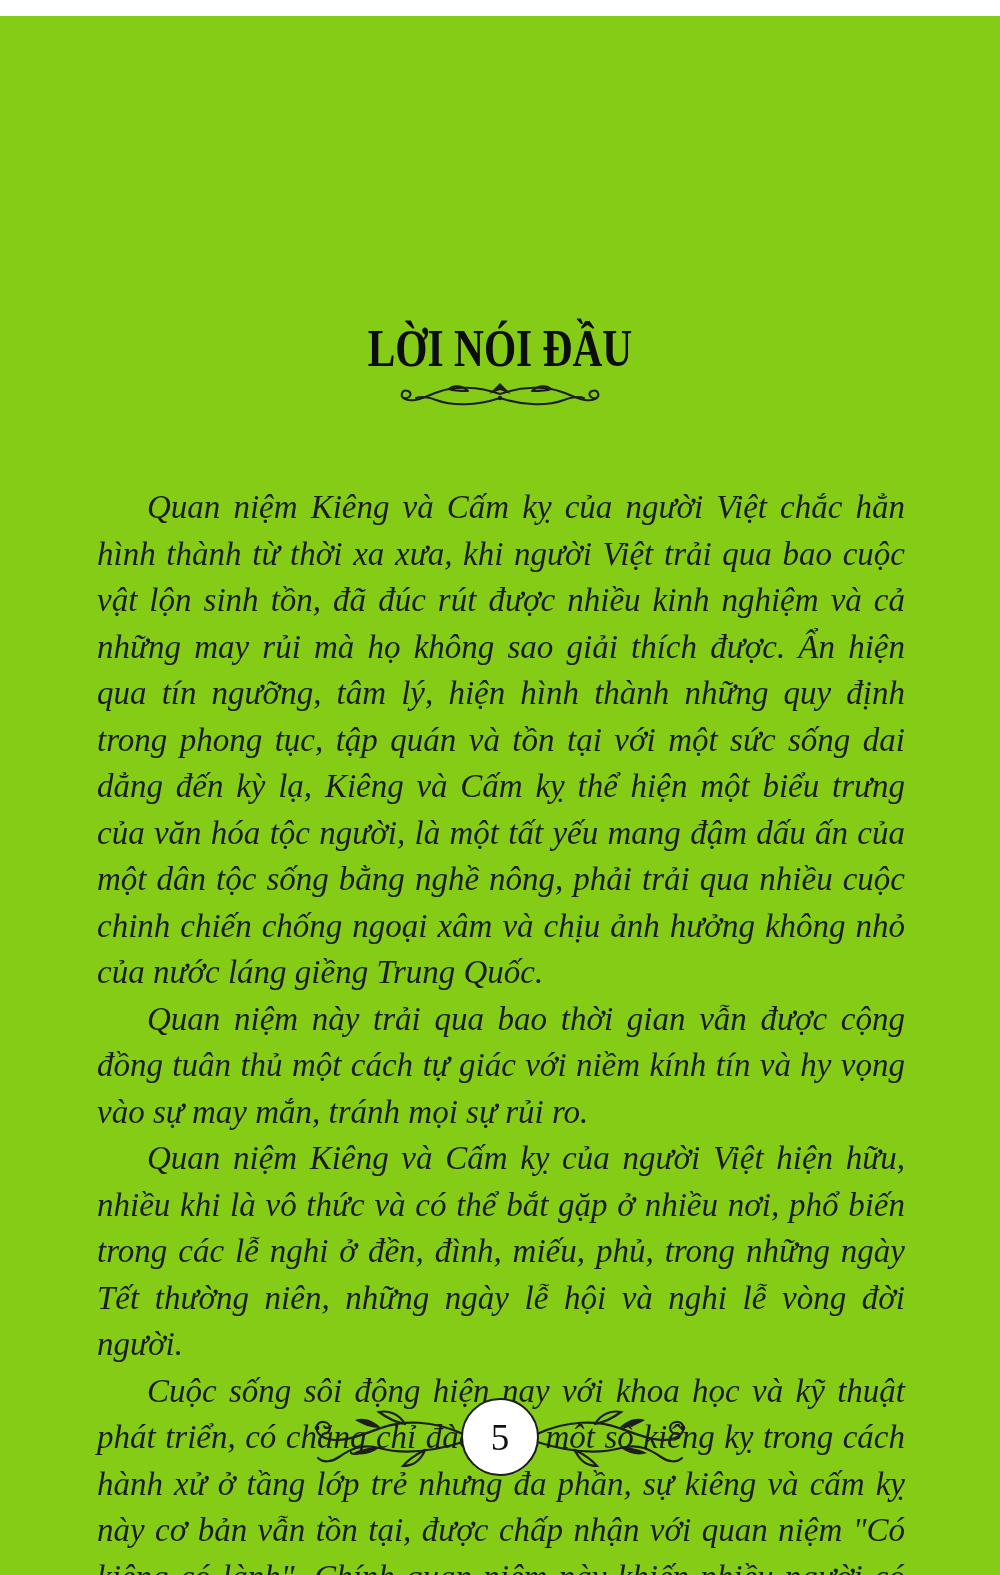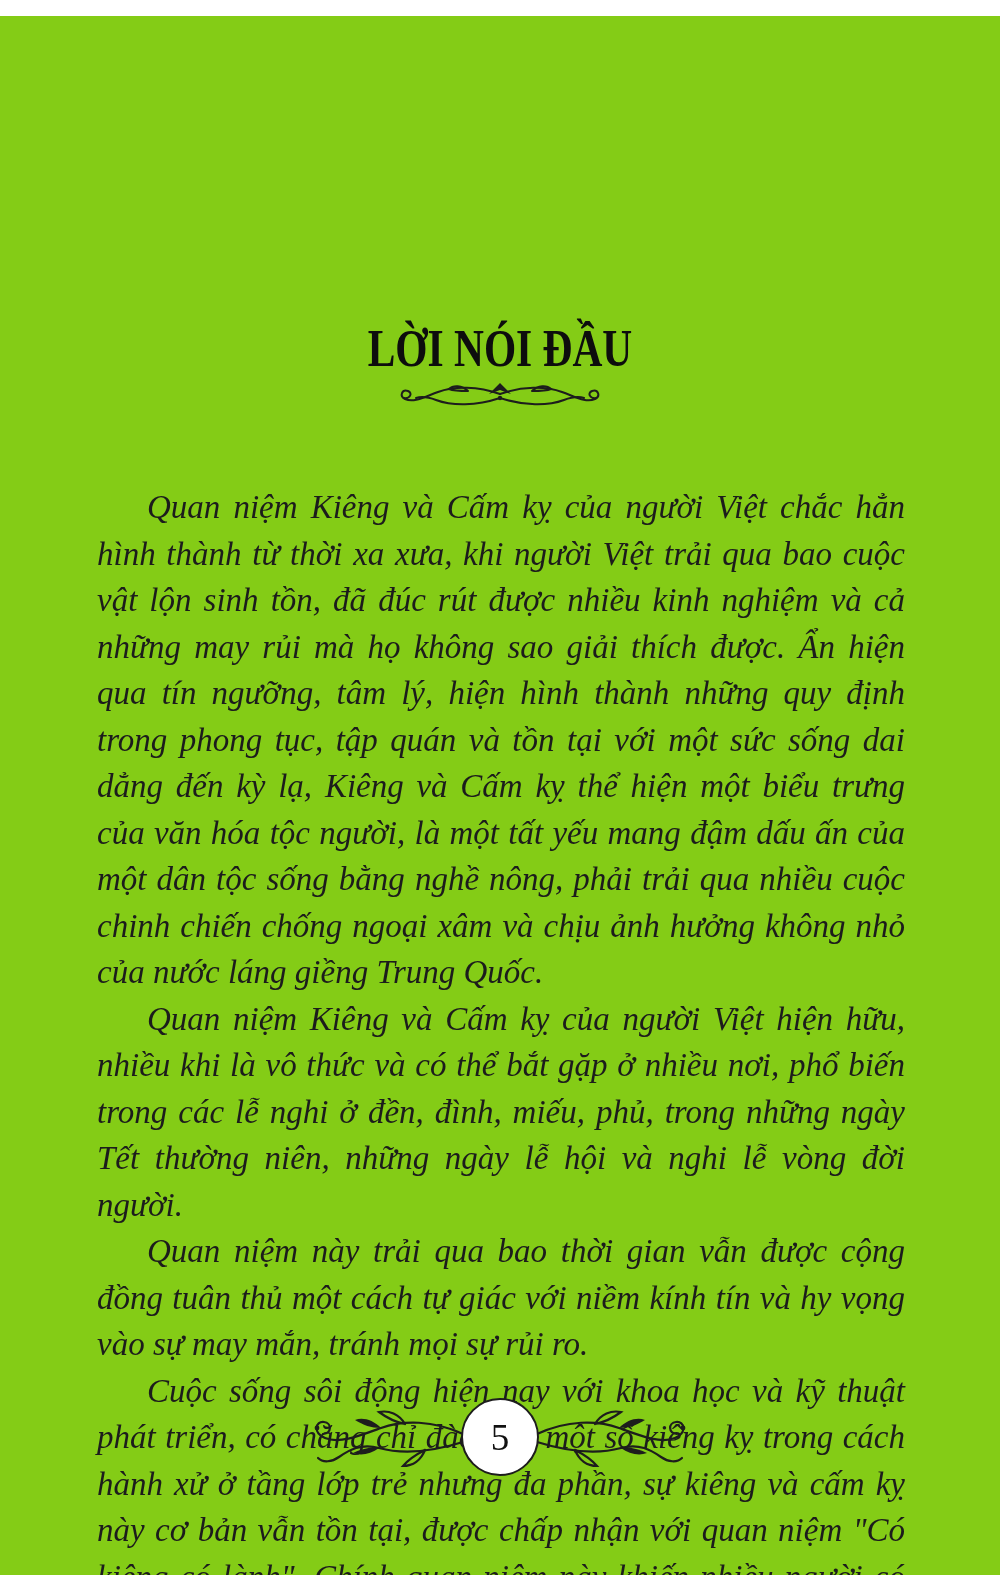--- a/index.html
+++ b/index.html
@@ -105,22 +105,22 @@
         <path d="M142 13 C 148 7, 157 7, 161 11 C 156 13, 150 13, 142 13"></path>
       </g>
 
       <path d="M110 5 L121 16 L110 12 L99 16 Z" fill="#1d1d1d"></path>
       <circle cx="110" cy="20" r="2.2" fill="#1d1d1d"></circle>
     </svg>
   </div>
 
   <div class="content">
     <p>Quan niệm Kiêng và Cấm kỵ của người Việt chắc hẳn hình thành từ thời xa xưa, khi người Việt trải qua bao cuộc vật lộn sinh tồn, đã đúc rút được nhiều kinh nghiệm và cả những may rủi mà họ không sao giải thích được. Ẩn hiện qua tín ngưỡng, tâm lý, hiện hình thành những quy định trong phong tục, tập quán và tồn tại với một sức sống dai dẳng đến kỳ lạ, Kiêng và Cấm kỵ thể hiện một biểu trưng của văn hóa tộc người, là một tất yếu mang đậm dấu ấn của một dân tộc sống bằng nghề nông, phải trải qua nhiều cuộc chinh chiến chống ngoại xâm và chịu ảnh hưởng không nhỏ của nước láng giềng Trung Quốc.</p>
+    <p>Quan niệm này trải qua bao thời gian vẫn được cộng đồng tuân thủ một cách tự giác với niềm kính tín và hy vọng vào sự may mắn, tránh mọi sự rủi ro.</p>
     <p>Quan niệm Kiêng và Cấm kỵ của người Việt hiện hữu, nhiều khi là vô thức và có thể bắt gặp ở nhiều nơi, phổ biến trong các lễ nghi ở đền, đình, miếu, phủ, trong những ngày Tết thường niên, những ngày lễ hội và nghi lễ vòng đời người.</p>
-    <p>Quan niệm này trải qua bao thời gian vẫn được cộng đồng tuân thủ một cách tự giác với niềm kính tín và hy vọng vào sự may mắn, tránh mọi sự rủi ro.</p>
     <p>Cuộc sống sôi động hiện nay với khoa học và kỹ thuật phát triển, có chăng chỉ đào thải một số kiêng kỵ trong cách hành xử ở tầng lớp trẻ nhưng đa phần, sự kiêng và cấm kỵ này cơ bản vẫn tồn tại, được chấp nhận với quan niệm "Có kiêng có lành". Chính quan niệm này khiến nhiều người có trình độ văn hóa cao, hiểu biết song vẫn vui</p>
   </div>
 
   <div class="footer">
     <svg class="flourish left" width="160" height="86" viewBox="0 0 160 86" aria-hidden="true">
       <g stroke="#1d1d1d" fill="none" stroke-width="2.2" stroke-linecap="round">
         <path d="M158 40 C 128 26, 98 26, 76 34 C 54 42, 34 50, 20 44 C 8 39, 10 27, 19 28 C 27 29, 27 39, 18 40"></path>
         <path d="M158 48 C 126 58, 96 60, 74 54 C 56 49, 44 56, 34 63 C 27 68, 18 69, 13 64"></path>
         <path d="M100 30 C 94 20, 84 16, 74 18 C 82 24, 90 28, 100 30"></path>
         <path d="M120 56 C 116 66, 108 72, 98 72 C 104 65, 112 60, 120 56"></path>

